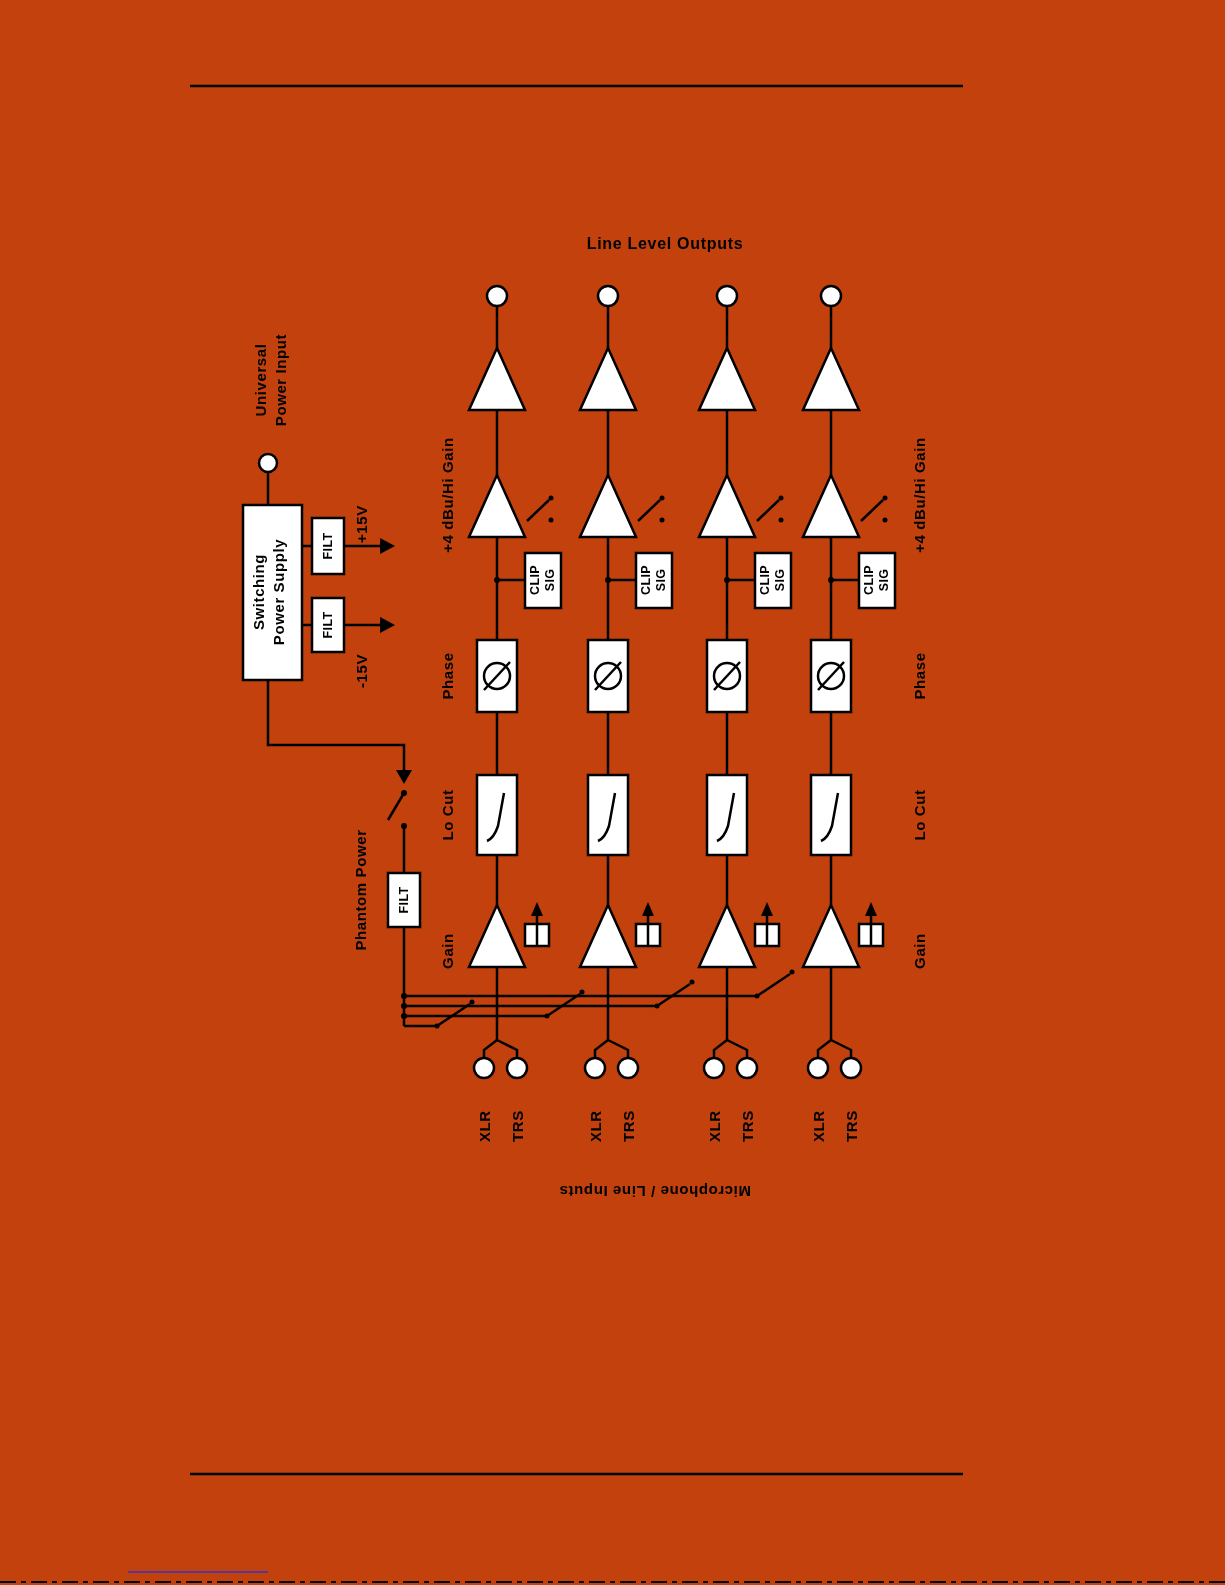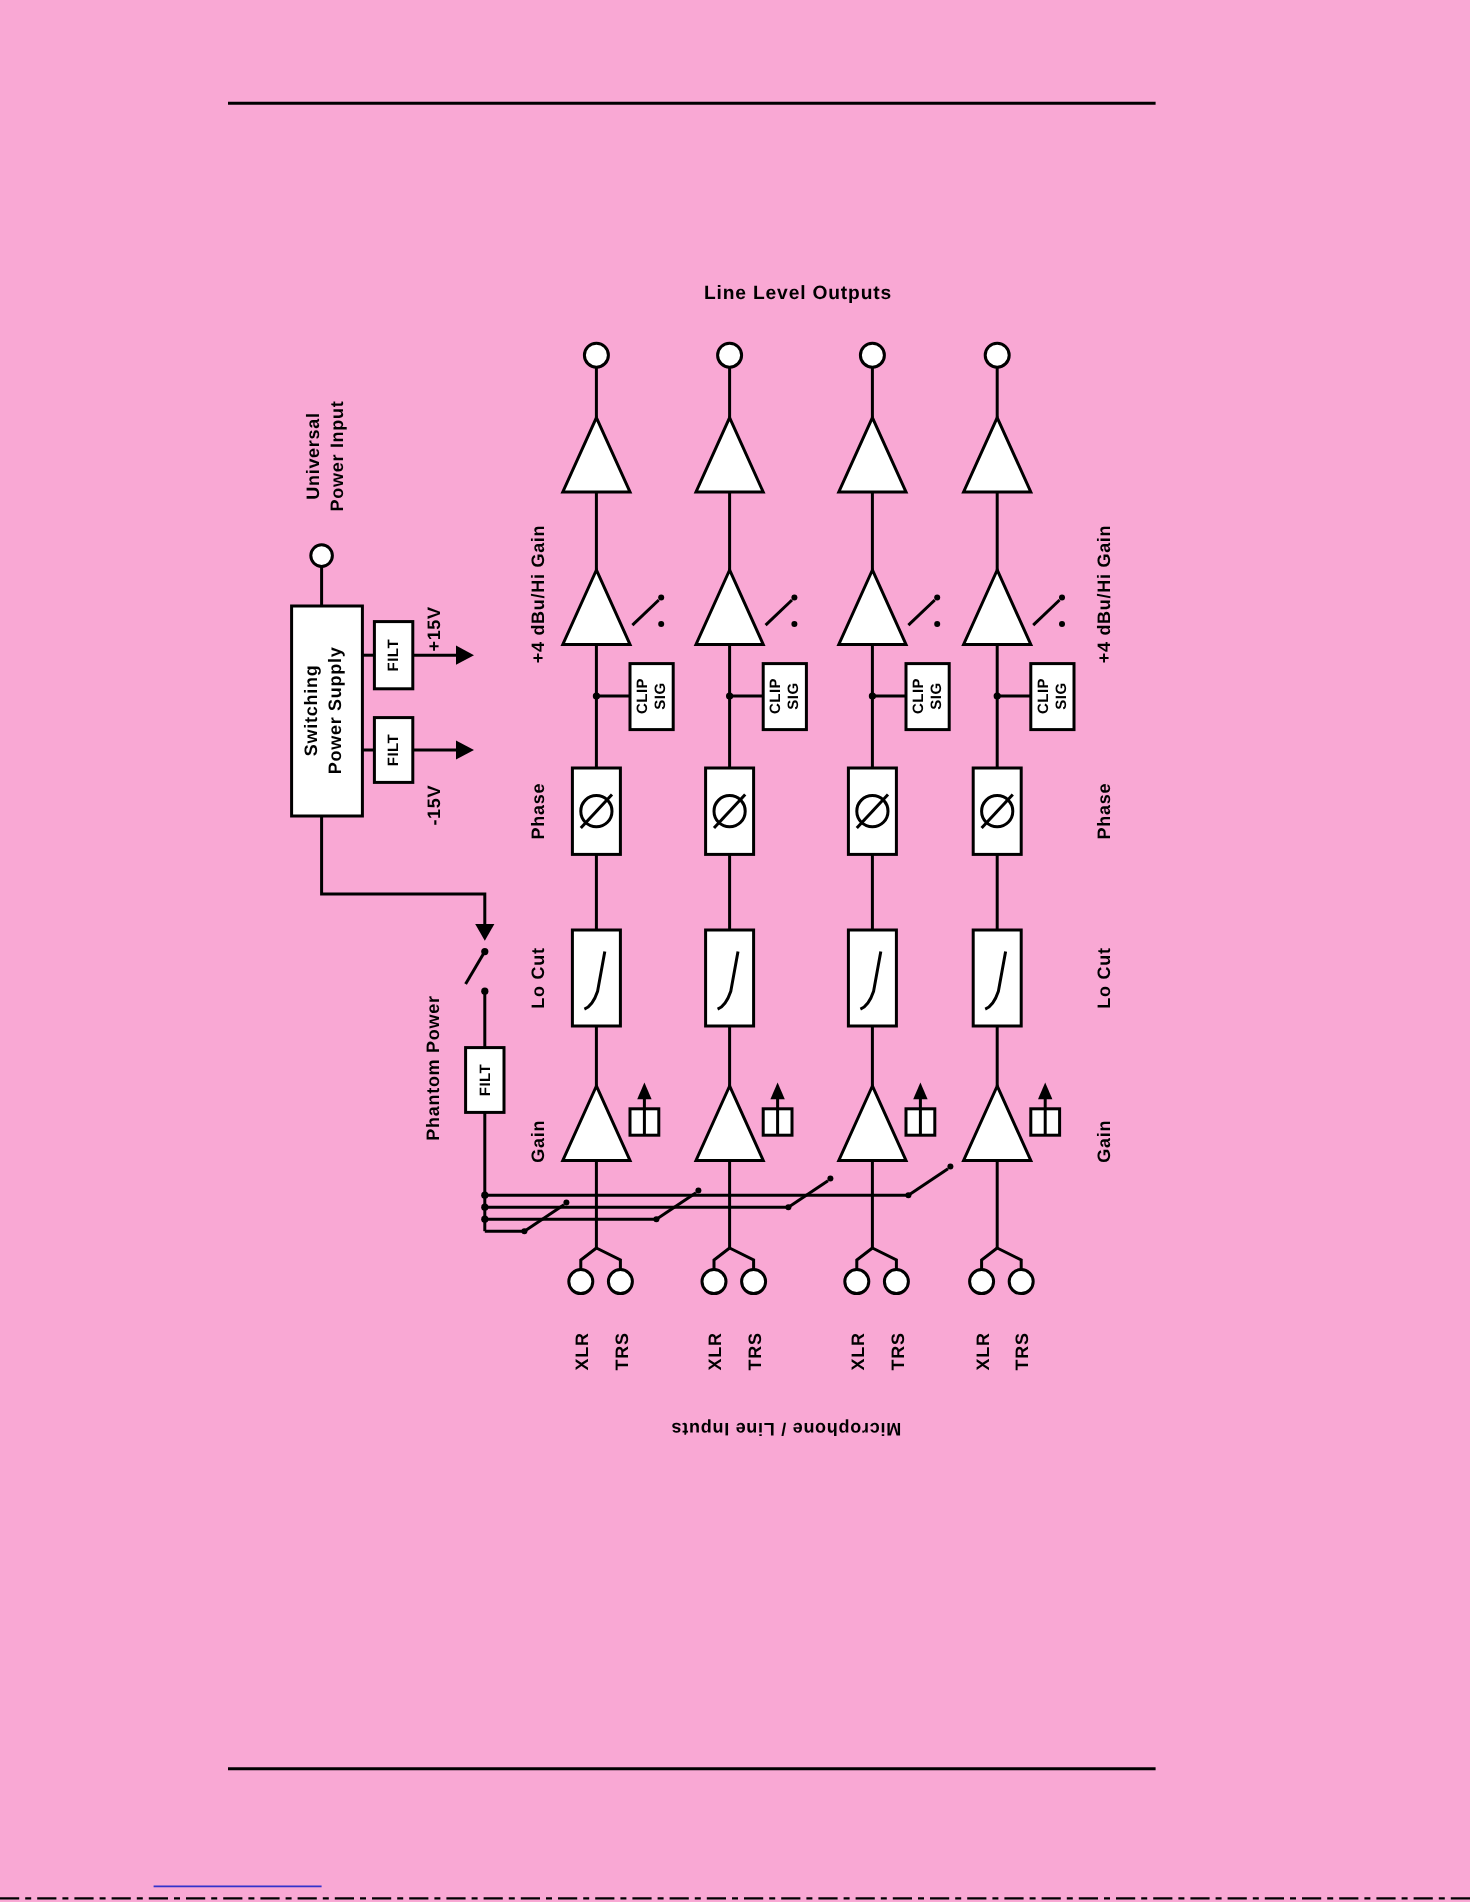--- a/index.html
+++ b/index.html
@@ -4,21 +4,21 @@
 <style>
   html, body {
     margin: 0;
     padding: 0;
     background: #ffffff;
   }
   .page {
     position: relative;
     width: 1225px;
     height: 1585px;
-    background: #f9a8d4;
+    background: #c2410c;
     margin: 0 auto;
     overflow: hidden;
   }
   svg { display: block; }
   text {
     font-family: "Liberation Sans", "DejaVu Sans", sans-serif;
     font-weight: bold;
     fill: #000;
     stroke: none;
   }

